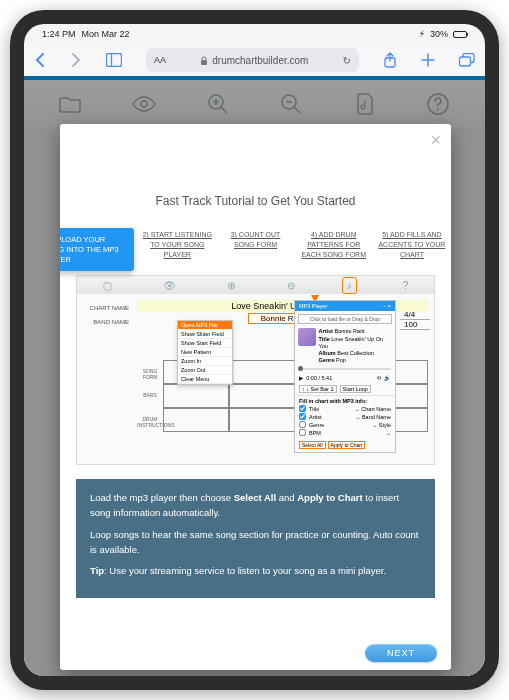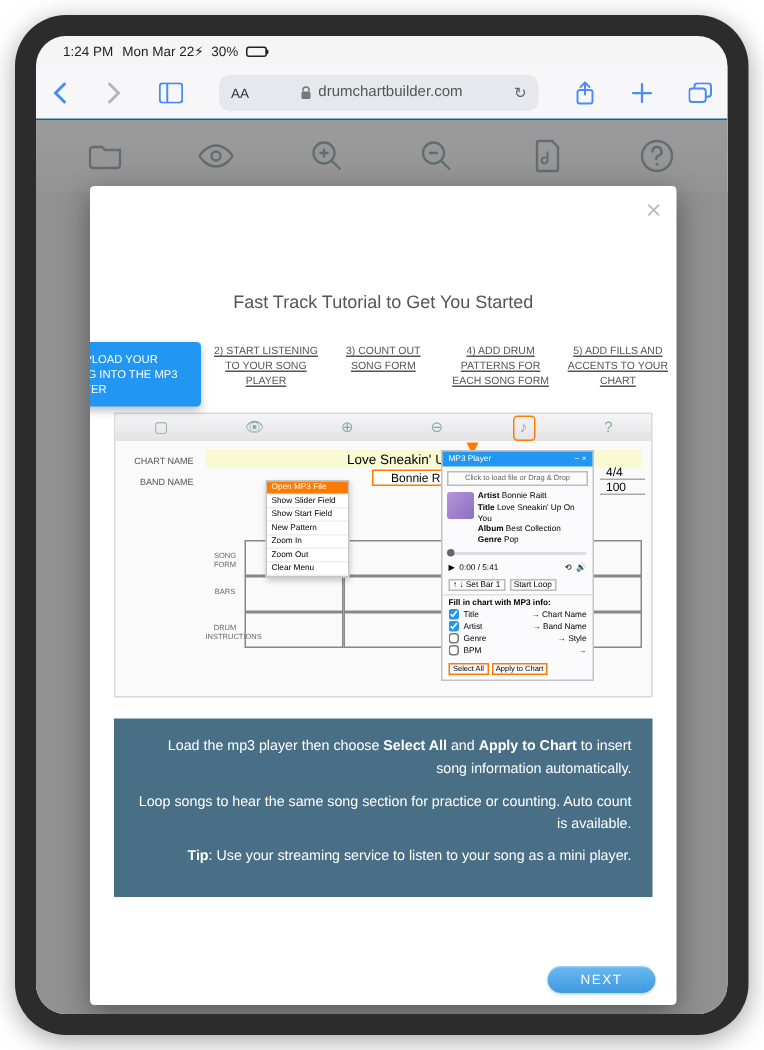--- a/index.html
+++ b/index.html
@@ -26,35 +26,36 @@
     border-radius: 20px;
     overflow: hidden;
     position: relative;
   }
 
   
   .status-bar {
     height: 20px;
     display: flex;
     align-items: center;
+    justify-content: space-between;
     padding: 3px 18px;
     font-size: 9px;
     color: #222;
   }
   .status-left { display: flex; gap: 6px; align-items: center; }
   .status-right { display: flex; gap: 5px; align-items: center; }
   .battery-box { width: 14px; height: 7px; border:1px solid #222; border-radius:2px; position:relative; }
   .battery-box::after { content:""; position:absolute; right:-2px; top:1.5px; width:1.5px; height:3px; background:#222; border-radius:0 1px 1px 0; }
   .battery-fill { background:#222; height:100%; width:72%; border-radius:1px; }
 
   
   .browser-bar {
     height: 36px;
     background: #f7f7f9;
-    border-bottom: 1px solid #0369a1;
+    border-bottom: 4px solid #0369a1;
     display: flex;
     align-items: center;
     padding: 0 10px;
     gap: 24px;
   }
   .nav-btn { color:#4a8bf5; display:flex; align-items:center; justify-content:center; cursor:pointer; }
   .nav-btn.disabled { color:#b4b4c2; }
   .url-pill {
     flex:1;
     height:24px;
@@ -236,21 +237,21 @@
 
   .instructions {
     background:#486f86;
     color:#fff;
     margin:8px 16px;
     padding:12px 14px;
     font-size:9.5px;
     line-height:1.55;
   }
   .instructions b { font-weight:600; }
-  .instructions p { margin-bottom:7px;text-align:right; }
+  .instructions p { margin-bottom:7px; }
 
   .next-btn {
     position:absolute;
     bottom:8px; right:14px;
     background:linear-gradient(#6bb8f0,#3d9ae0);
     color:#fff;
     font-size:9px;
     padding:4px 22px;
     border-radius:10px;
     letter-spacing:1px;

